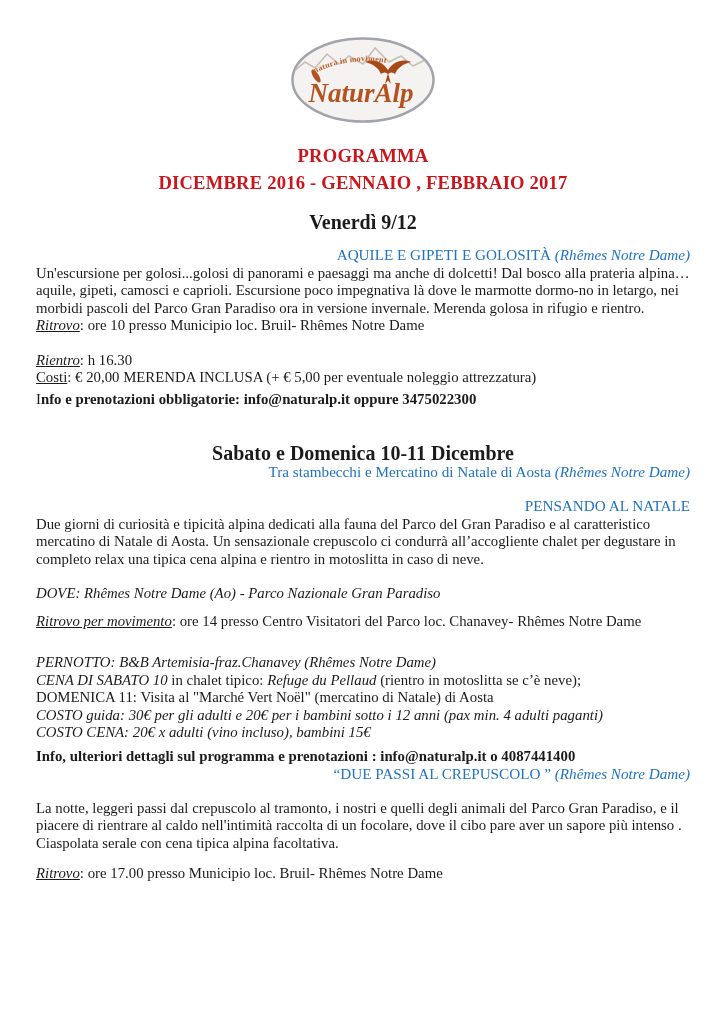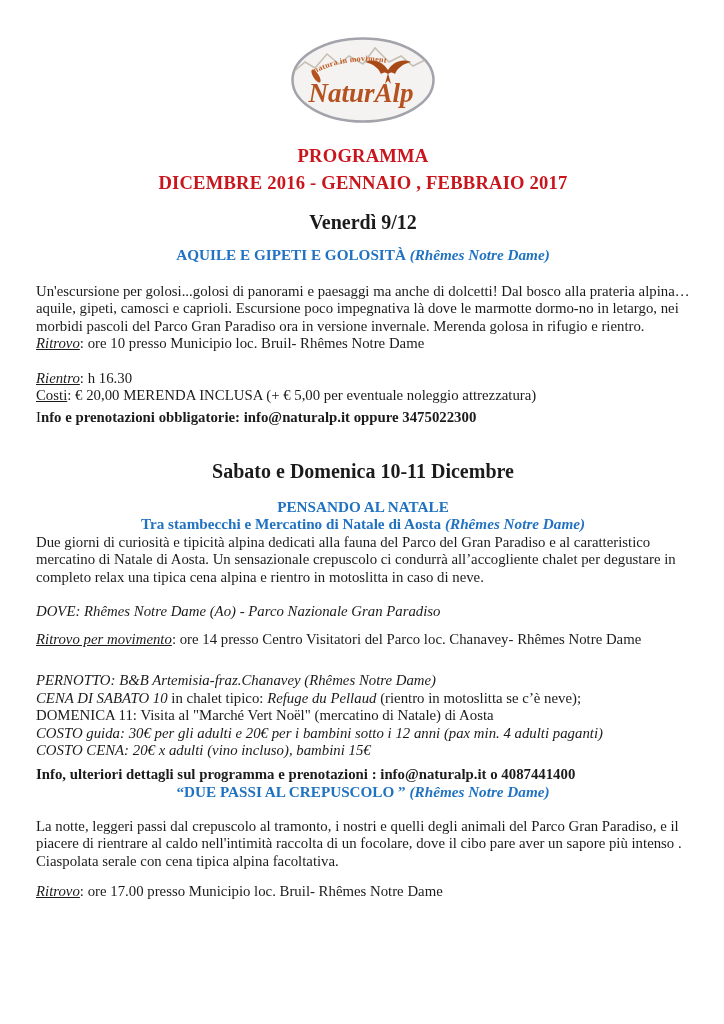--- a/index.html
+++ b/index.html
@@ -14,21 +14,21 @@
     font-family:"Liberation Serif", serif;
     color:var(--ink);
     font-size:14.8px;line-height:17.5px;
     overflow:hidden;
   }
   .page{box-sizing:border-box;width:724px;height:1024px;padding:36px 34px 0 36px;}
   .logo-row{text-align:center;}
   .title-block{margin-top:42px;font-weight:bold;font-size:15.2px;line-height:24px;text-align:center;letter-spacing:0.2px;}
   .program-block{margin-top:13px;color:var(--red);font-weight:bold;font-size:18.6px;line-height:27px;text-align:center;letter-spacing:0.2px;}
   .date-line{font-weight:bold;text-align:center;font-size:20px;}
-  .event-title{color:var(--blue);font-weight:bold;text-align:center;font-size:15.2px;line-height:17.5px;}
+  .event-title{color:var(--blue);font-weight:normal;text-align:right;font-size:15.2px;line-height:17.5px;}
   .event-title .note{font-style:italic;}
   .para{text-align:left;}
   .line{text-align:left;}
   .lbl-iu{font-style:italic;text-decoration:underline;}
   .lbl-u{text-decoration:underline;}
   .italic{font-style:italic;}
   .bold{font-weight:bold;}
 </style>
 </head>
 <body>
@@ -64,43 +64,43 @@
     <div>PROGRAMMA</div>
     <div>DICEMBRE 2016 - GENNAIO , FEBBRAIO 2017</div>
   </div>
 
   <div class="date-line" style="margin-top:18px">Venerdì 9/12</div>
 
   <div class="event-title" style="margin-top:15px">
     <span>AQUILE E GIPETI E GOLOSITÀ </span><span class="note">(Rhêmes Notre Dame)</span>
   </div>
 
-  <div class="para" style="margin-top:19px">Un'escursione per golosi...golosi di panorami e paesaggi ma anche di dolcetti! Dal bosco alla prateria alpina…aquile, gipeti, camosci e caprioli. Escursione poco impegnativa là dove le marmotte dormo-no in letargo, nei morbidi pascoli del Parco Gran Paradiso ora in versione invernale. Merenda golosa in rifugio e rientro.</div>
+  <div class="para" style="margin-top:1px">Un'escursione per golosi...golosi di panorami e paesaggi ma anche di dolcetti! Dal bosco alla prateria alpina…aquile, gipeti, camosci e caprioli. Escursione poco impegnativa là dove le marmotte dormo-no in letargo, nei morbidi pascoli del Parco Gran Paradiso ora in versione invernale. Merenda golosa in rifugio e rientro.</div>
 
   <div class="line">
     <span class="lbl-iu">Ritrovo</span><span>: ore 10 presso Municipio loc. Bruil- Rhêmes Notre Dame</span>
   </div>
 
   <div class="line" style="margin-top:17px">
     <span class="lbl-iu">Rientro</span><span>: h 16.30</span>
   </div>
   <div class="line">
     <span class="lbl-u">Costi</span><span>: € 20,00 MERENDA INCLUSA (+ € 5,00 per eventuale noleggio attrezzatura)</span>
   </div>
 
   <div class="line" style="margin-top:4px">
     <span>I</span><span class="bold">nfo e prenotazioni obbligatorie: info@naturalp.it oppure 3475022300</span>
   </div>
 
   <div class="date-line" style="margin-top:37px">Sabato  e Domenica 10-11 Dicembre</div>
 
-  <div class="event-title" style="margin-top:17px">PENSANDO AL NATALE</div>
   <div class="event-title">
     <span>Tra stambecchi e Mercatino di Natale di Aosta </span><span class="note">(Rhêmes Notre Dame)</span>
   </div>
+  <div class="event-title" style="margin-top:17px">PENSANDO AL NATALE</div>
 
   <div class="para" style="margin-top:1px">Due giorni di curiosità e tipicità alpina dedicati alla fauna del Parco del Gran Paradiso e al caratteristico mercatino di Natale di Aosta. Un sensazionale crepuscolo ci condurrà all’accogliente chalet per degustare in completo relax una tipica cena alpina e rientro in motoslitta in caso di neve.</div>
 
   <div class="line italic" style="margin-top:17px">DOVE: Rhêmes Notre Dame (Ao) - Parco Nazionale Gran Paradiso</div>
 
   <div class="line" style="margin-top:10px">
     <span class="lbl-iu">Ritrovo per movimento</span><span>: ore 14 presso Centro Visitatori del Parco loc. Chanavey- Rhêmes Notre Dame</span>
   </div>
 
   <div class="line italic" style="margin-top:24px">PERNOTTO: B&amp;B Artemisia-fraz.Chanavey (Rhêmes Notre Dame)</div>

